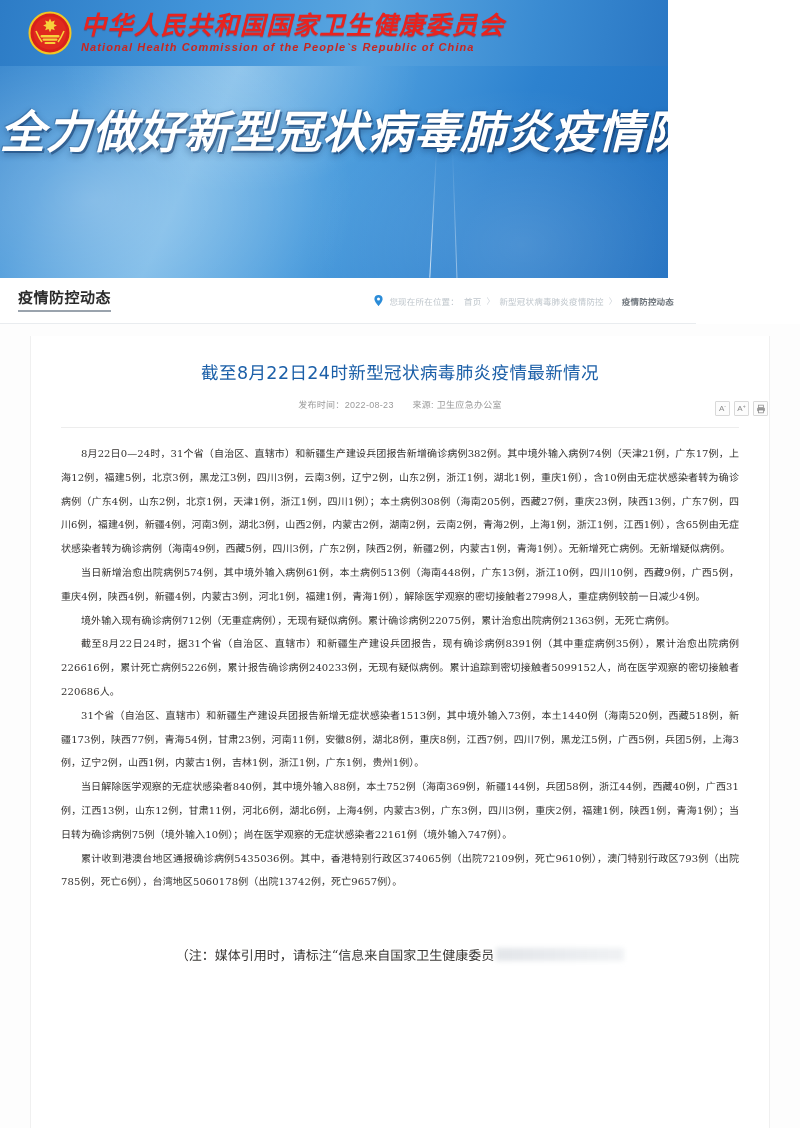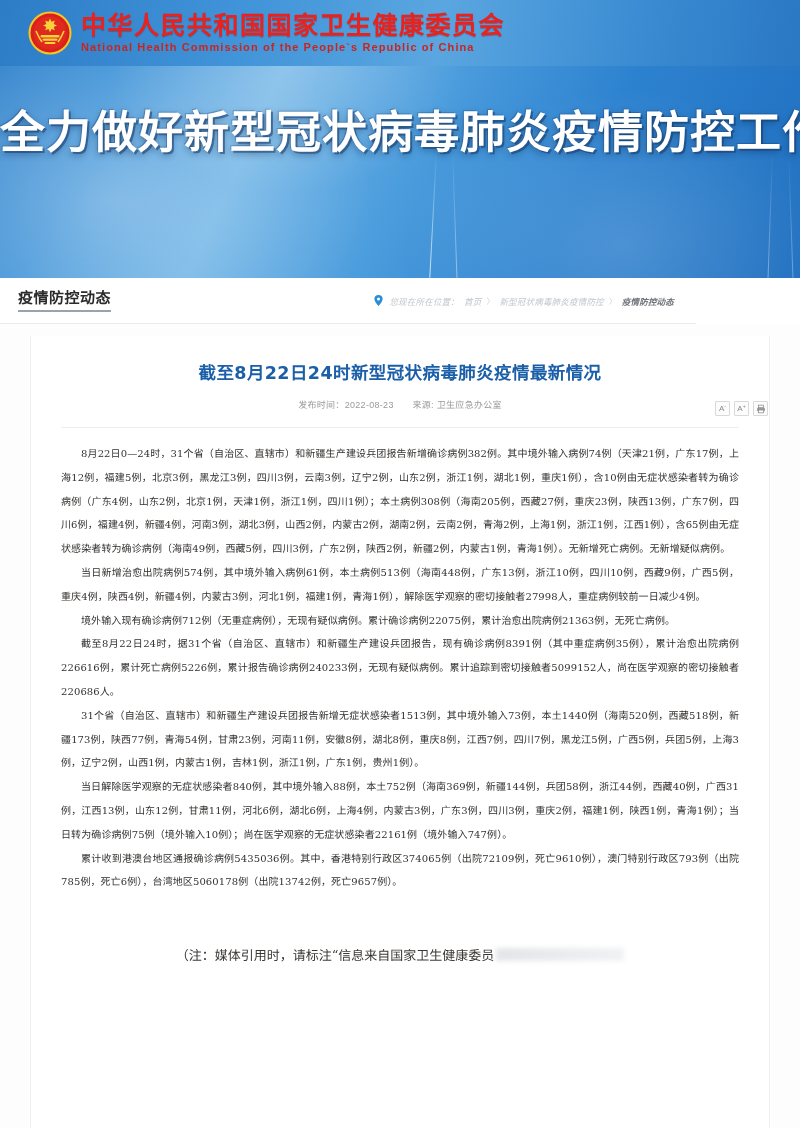--- a/index.html
+++ b/index.html
@@ -15,28 +15,29 @@
     position: relative;
     width: 800px;
     min-height: 1128px;
     background: #ffffff;
     overflow: hidden;
   }
 
   
   .banner {
     position: relative;
-    width: 800px;
+    width: 668px;
     height: 278px;
     background:
       radial-gradient(ellipse 420px 300px at 14% 72%, rgba(255,255,255,0.30) 0%, rgba(255,255,255,0.0) 62%),
       radial-gradient(ellipse 300px 210px at 36% 24%, rgba(255,255,255,0.22) 0%, rgba(255,255,255,0.0) 60%),
       radial-gradient(ellipse 360px 260px at 78% 88%, rgba(255,255,255,0.16) 0%, rgba(255,255,255,0.0) 60%),
       linear-gradient(115deg, #2f7fc9 0%, #3f93d8 16%, #6fb4e6 34%, #4c9ddd 52%, #2d82cf 72%, #1f6fc0 100%);
     overflow: hidden;
+    font-style: italic;
   }
 
   
   .banner-streaks {
     position: absolute;
     left: 0; top: 150px;
     width: 800px; height: 128px;
     pointer-events: none;
   }
   .streak {
@@ -121,41 +122,41 @@
   .breadcrumb {
     margin-left: auto;
     display: flex;
     align-items: center;
     gap: 5px;
     font-size: 8.5px;
     color: #b9c0c7;
     filter: blur(0.35px);
   }
   .pin-icon { width: 9px; height: 11px; flex: 0 0 9px; margin-right: 1px; }
-  .crumb { color: #bfc6cc; white-space: nowrap; letter-spacing: 0.2px; font-style: italic; }
+  .crumb { color: #bfc6cc; white-space: nowrap; letter-spacing: 0.2px; }
   .crumb.current { color: #6d747b; font-weight: bold; }
   .crumb-sep { color: #cdd3d8; font-size: 8px; }
 
   
   .card-wrap { width: 800px; padding: 12px 0 0 0; background: #fdfdfd; }
   .card {
     width: 740px;
     margin: 0 auto;
     background: #ffffff;
     border-left: 1px solid #f0f0f0;
     border-right: 1px solid #f0f0f0;
     padding: 18px 30px 0 30px;
     min-height: 838px;
   }
 
   .article-title {
     text-align: center;
     font-family: "DejaVu Sans", "Liberation Sans", sans-serif;
     font-size: 17.5px;
-    font-weight: bold;
+    font-weight: normal;
     color: #1b5fa8;
     letter-spacing: 0.4px;
     line-height: 30px;
     padding: 4px 0 10px 0;
   }
 
   .meta-row {
     text-align: center;
     font-size: 9px;
     color: #9a9a9a;

